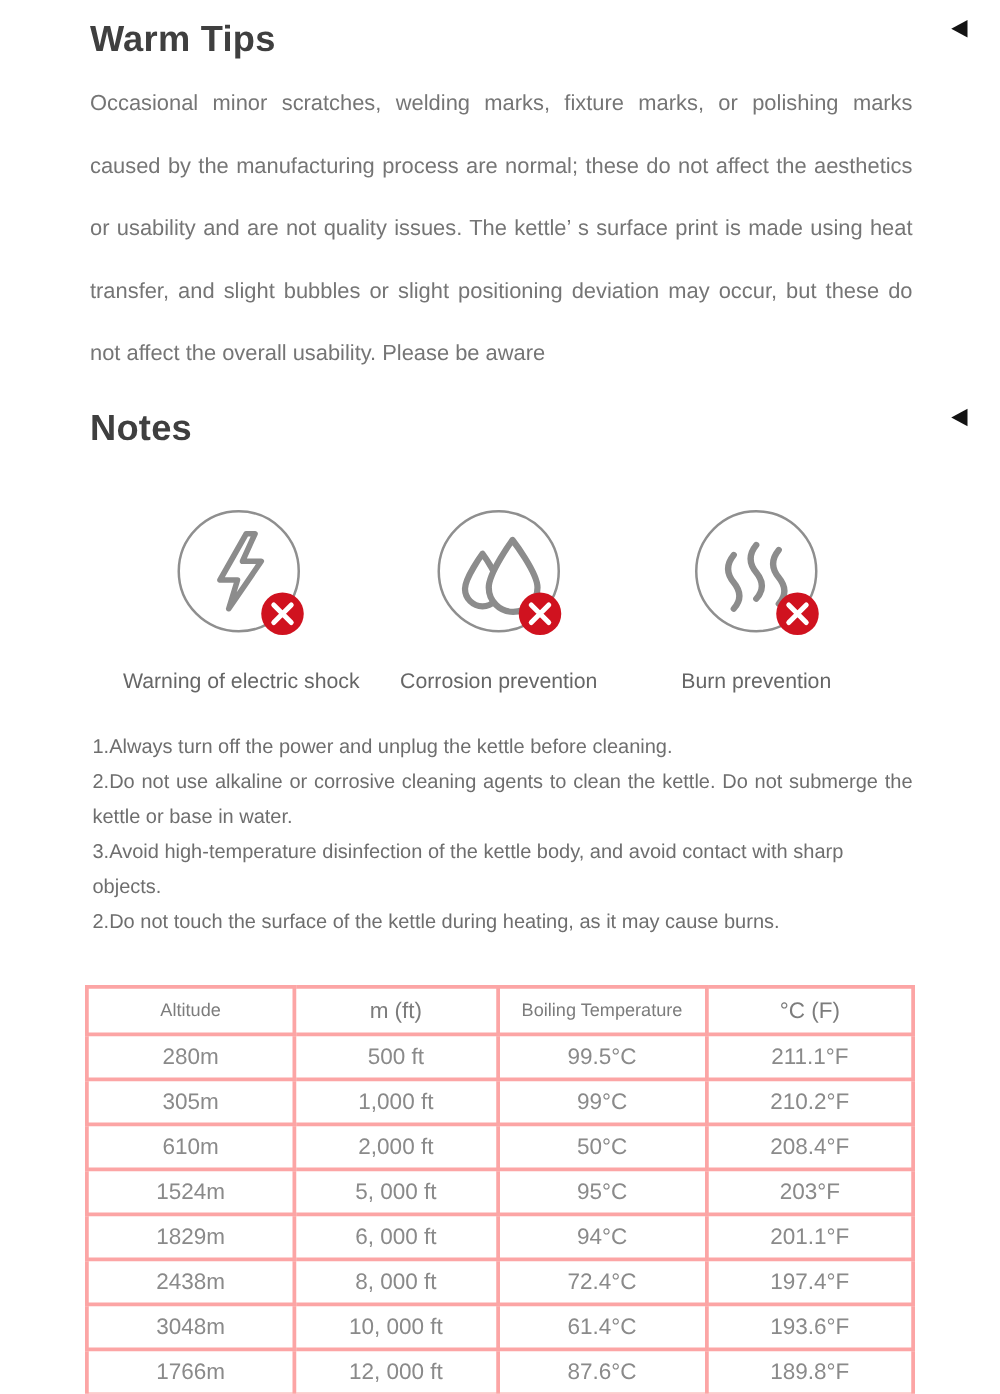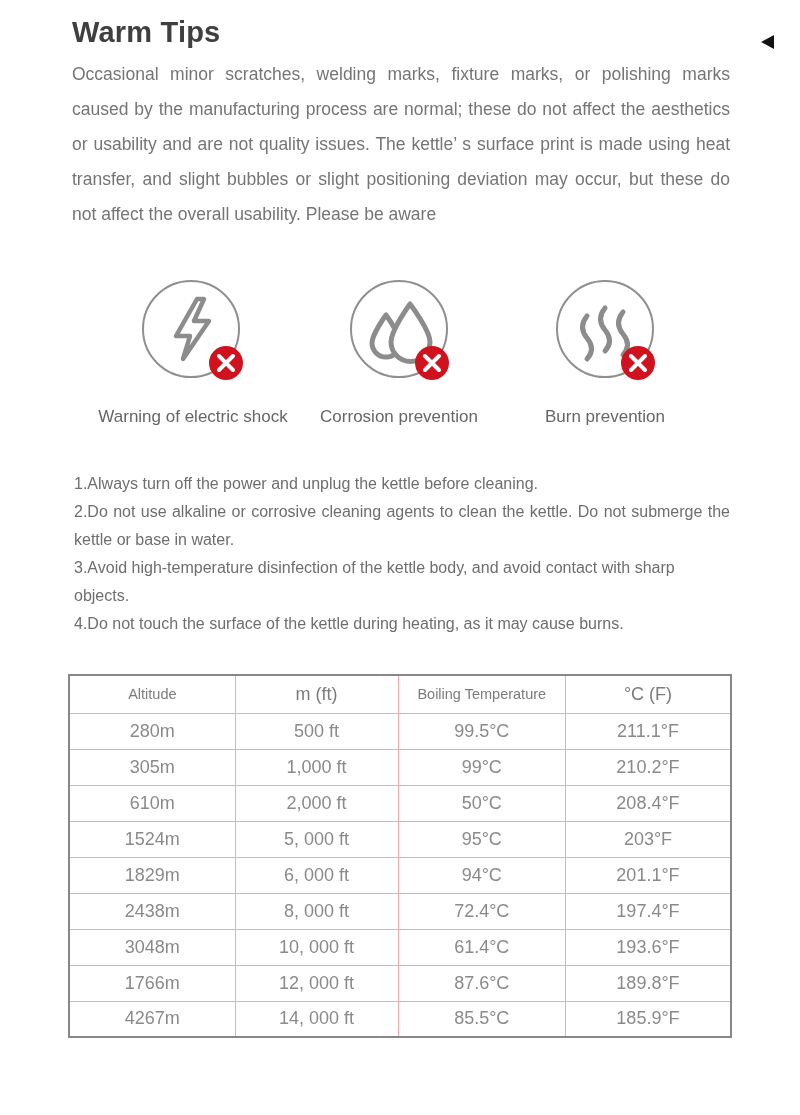--- a/index.html
+++ b/index.html
@@ -1,59 +1,63 @@
 <!DOCTYPE html>
 <html><head>
 <meta charset="utf-8">
 <style>
   * { box-sizing: border-box; }
   html, body { margin: 0; padding: 0; background: #ffffff; }
   body { font-family: "Liberation Sans", sans-serif; }
   .page { position: relative; width: 800px; height: 1115px; background: #ffffff; overflow: hidden; }
 
-  .section-header { display: flex; justify-content: space-between; align-items: flex-end; padding: 0 26px 0 72px; }
+  .section-header { display: flex; justify-content: space-between; align-items: flex-start; padding: 0 26px 0 72px; }
   .section-title { margin: 0; font-size: 29px; font-weight: 600; color: #3f3f3f; letter-spacing: 0.2px; }
   .hdr-warm { margin-top: 16px; }
   .hdr-notes { margin-top: 20px; }
 
   .tri-left { width: 0; height: 0; border-top: 7px solid transparent; border-bottom: 7px solid transparent; border-right: 13px solid #131313; cursor: pointer; }
 
-  .body-text { margin: 8px 70px 0 72px; font-size: 17.5px; line-height: 35px; color: #757575; text-align: justify; }
+  .body-text { margin: 8px 70px 0 72px; font-size: 17.5px; line-height: 50px; color: #757575; text-align: justify; }
 
   .icons-row { display: flex; justify-content: space-between; padding: 0 92px 0 90px; margin-top: 46px; }
   .warn-block { width: 208px; display: flex; flex-direction: column; align-items: center; }
   .warn-block svg { width: 104px; height: 104px; display: block; }
   .warn-label { margin-top: 25px; font-size: 17px; color: #666666; white-space: nowrap; }
 
-  .notes-list { margin: 43px 70px 0 74px; }
+  .notes-list { margin: 29px 70px 0 74px; }
   .notes-list p { margin: 0; font-size: 16px; line-height: 28px; color: #6e6e6e; }
   .notes-list p.just { text-align: justify; }
 
   table.boil { border-collapse: collapse; table-layout: fixed; width: 664px; margin: 36px 0 0 68px; border: 2px solid #878787; background: #ffffff; }
-  table.boil th, table.boil td { border: 1px solid #fca5a5; text-align: center; vertical-align: middle; padding: 0; }
+  table.boil th, table.boil td { border: 3px solid #fca5a5; text-align: center; vertical-align: middle; padding: 0; }
   table.boil th { height: 38px; font-weight: 400; color: #7c7c7c; }
   table.boil th.small { font-size: 14.5px; }
   table.boil th.big { font-size: 18px; }
   table.boil td { height: 36px; font-size: 18px; color: #8a8a8a; }
   col.c1 { width: 25.1%; } col.c2 { width: 24.6%; } col.c3 { width: 25.3%; } col.c4 { width: 25%; }
 </style>
 </head>
 <body>
 
 <div class="page">
 
   <section>
     <div class="section-header hdr-warm">
       <h1 class="section-title">Warm Tips</h1>
       <span class="tri-left"></span>
     </div>
     <p class="body-text">Occasional minor scratches, welding marks, fixture marks, or polishing marks caused by the manufacturing process are normal; these do not affect the aesthetics or usability and are not quality issues. The kettle’ s surface print is made using heat transfer, and slight bubbles or slight positioning deviation may occur, but these do not affect the overall usability. Please be aware</p>
   </section>
 
   <section>
+    <div class="section-header hdr-notes">
+      <h1 class="section-title">Notes</h1>
+      <span class="tri-left"></span>
+    </div>
 
     <div class="icons-row">
 
       <div class="warn-block">
         <span>
           <svg viewBox="0 0 104 104">
             <circle cx="50" cy="51" r="48" fill="none" stroke="#8f8f8f" stroke-width="2"></circle>
             <path d="M56 21 L35 58 H49 L42 81 L68 43 H53 L63 21 Z" fill="none" stroke="#8c8c8c" stroke-width="4.5" stroke-linejoin="round"></path>
             <circle cx="85" cy="85" r="17" fill="#d0121f"></circle>
             <path d="M78 78 L92 92 M92 78 L78 92" stroke="#ffffff" stroke-width="4" stroke-linecap="round"></path>
@@ -88,21 +92,21 @@
         </span>
         <div class="warn-label">Burn prevention</div>
       </div>
 
     </div>
 
     <div class="notes-list">
       <p>1.Always turn off the power and unplug the kettle before cleaning.</p>
       <p class="just">2.Do not use alkaline or corrosive cleaning agents to clean the kettle. Do not submerge the kettle or base in water.</p>
       <p>3.Avoid high-temperature disinfection of the kettle body, and avoid contact with sharp objects.</p>
-      <p>4.Do not touch the surface of the kettle during heating, as it may cause burns.</p>
+      <p>2.Do not touch the surface of the kettle during heating, as it may cause burns.</p>
     </div>
   </section>
 
   <table class="boil">
     <colgroup>
         <col class="c1">
         <col class="c2">
         <col class="c3">
         <col class="c4">
       </colgroup>

